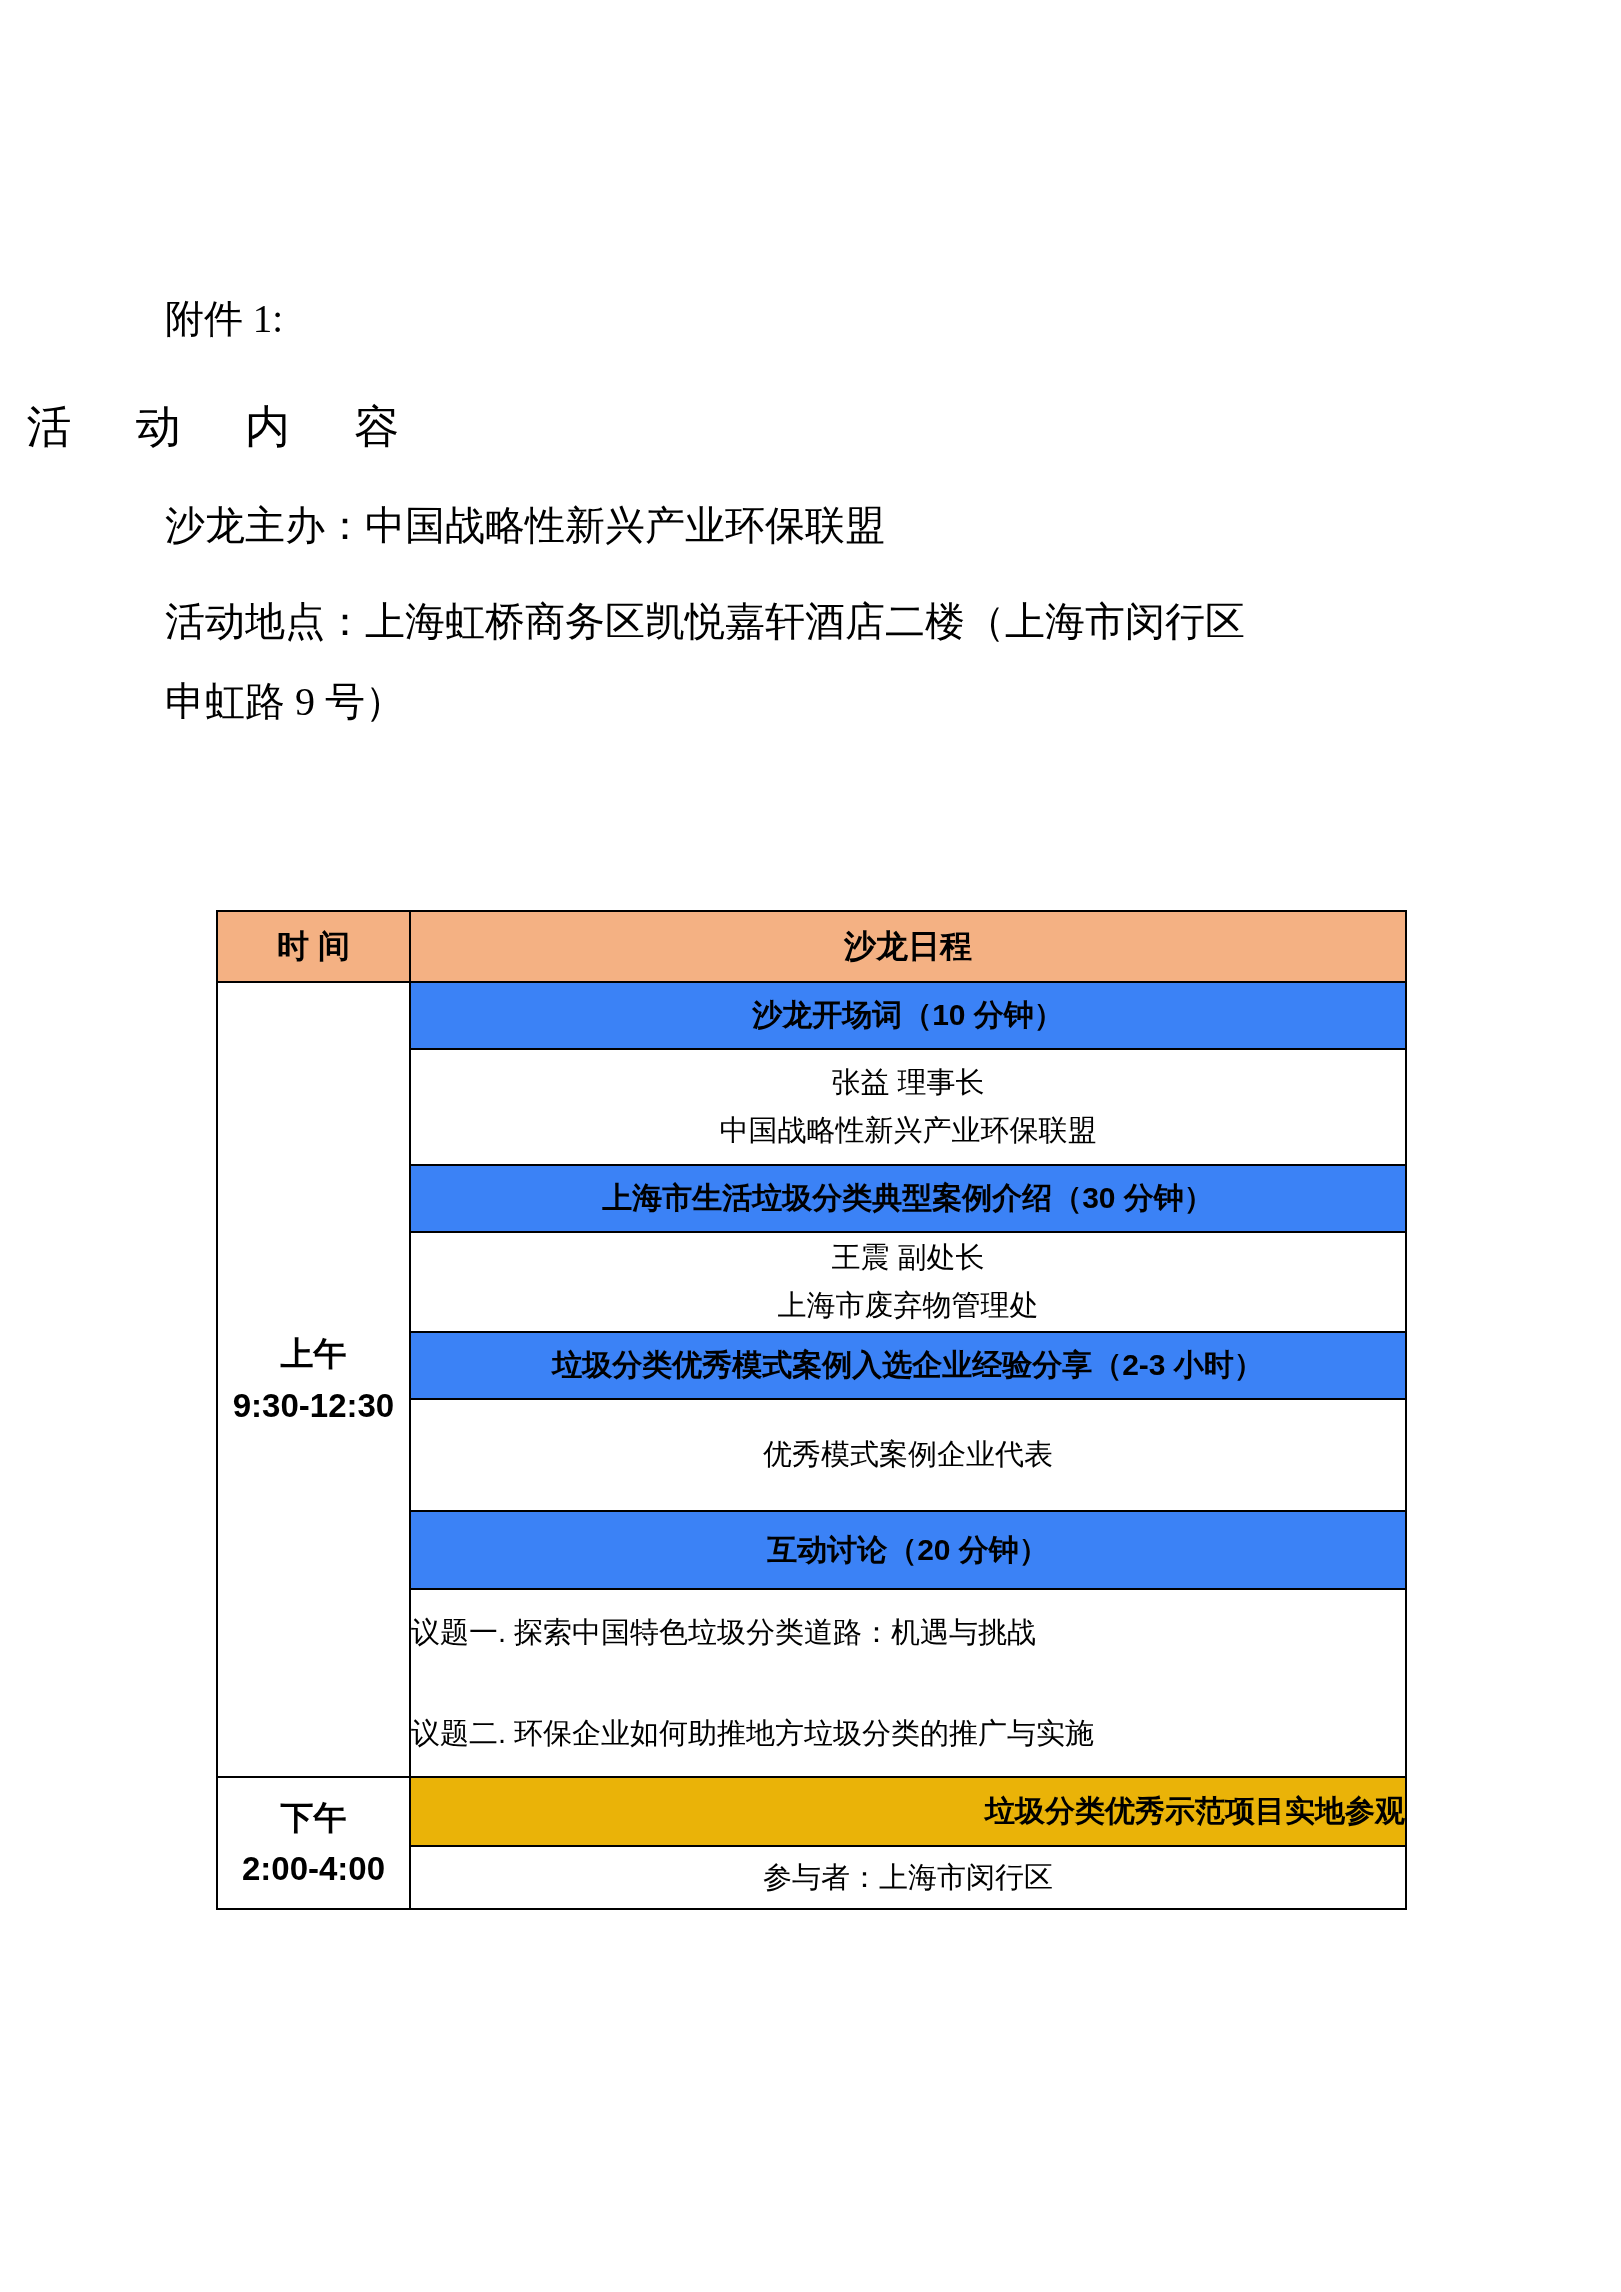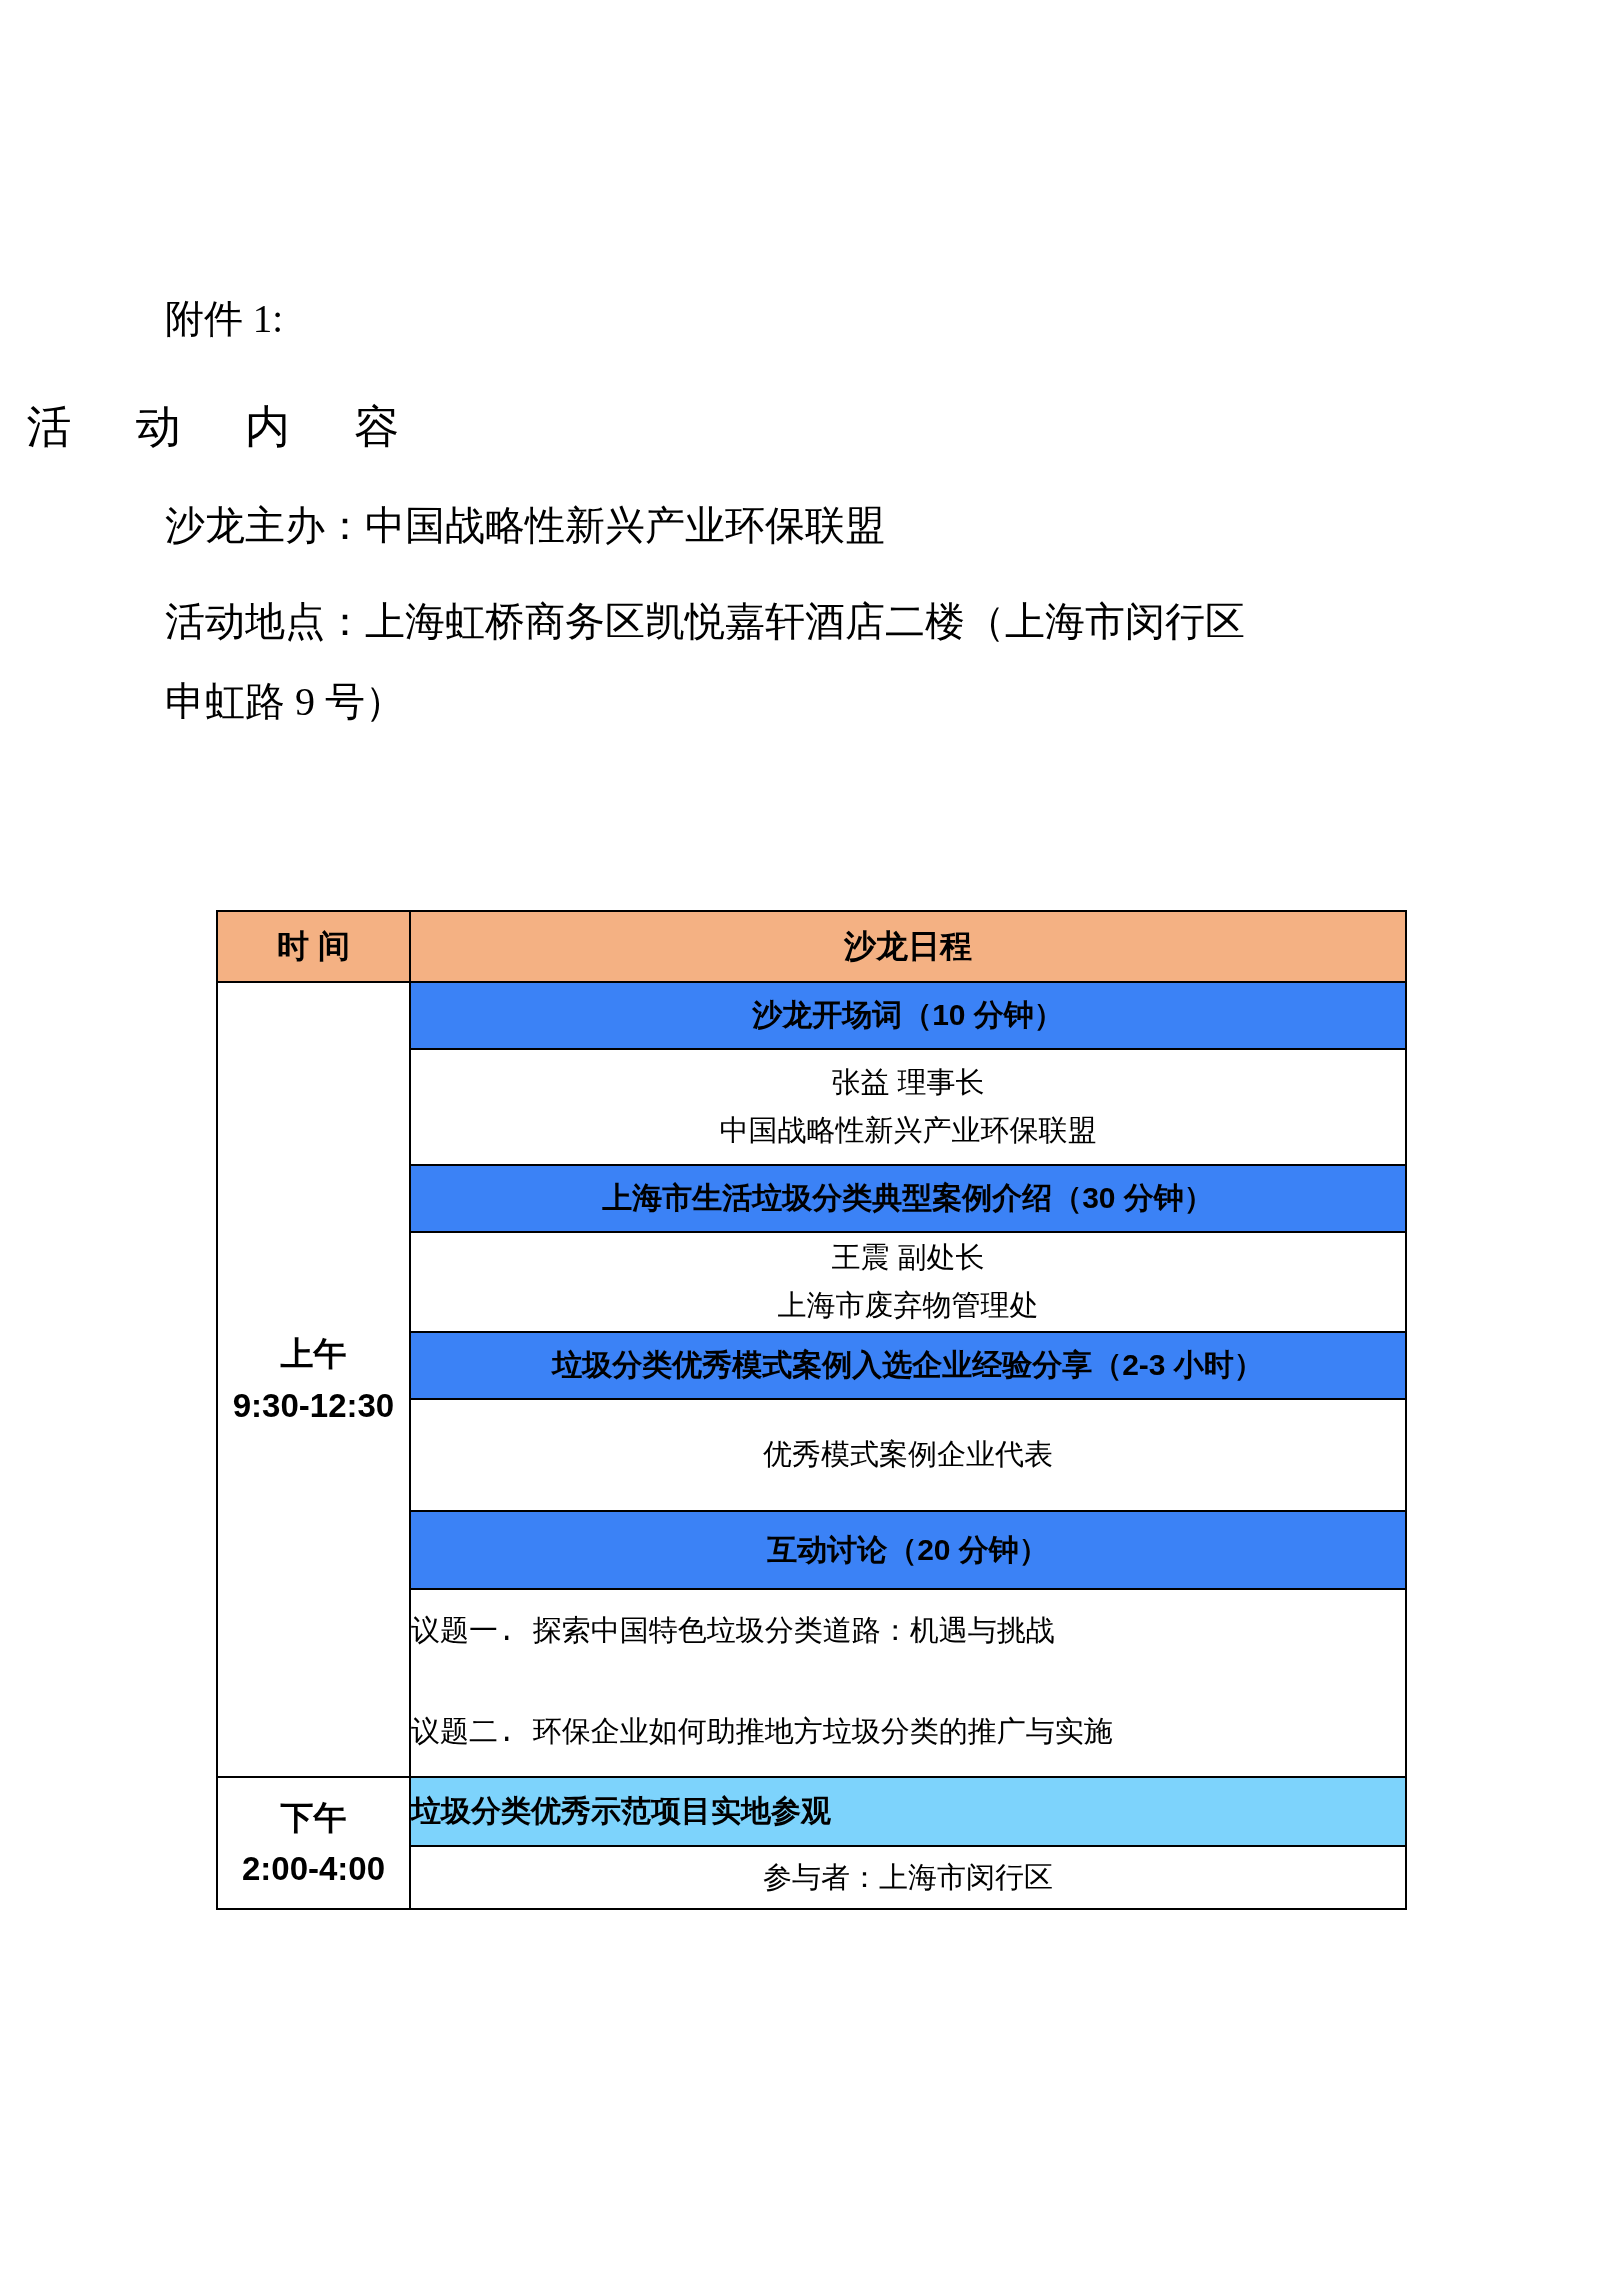--- a/index.html
+++ b/index.html
@@ -80,37 +80,36 @@
     text-align: center;
     line-height: 1.55;
   }
   .session-cell {
     background: #3b82f6;
     font-weight: bold;
     font-size: 30px;
     text-align: center;
   }
   .visit-cell {
-    background: #7dd3fc;
+    background: #eab308;
     font-weight: bold;
     font-size: 30px;
-    text-align: left;
+    text-align: right;
   }
   .speaker-cell {
     background: #ffffff;
     font-size: 29px;
     text-align: center;
     line-height: 1.65;
   }
   .topics-cell {
     background: #ffffff;
     font-size: 29px;
     text-align: left;
     padding-left: 71px;
-    font-family: Liberation Mono, monospace;
   }
   .topic-line { line-height: 1.3; }
   .topic-line + .topic-line { margin-top: 63px; }
 
   .h-session      { height: 65px; }
   .h-session-tall { height: 76px; }
   .h-speaker      { height: 114px; }
   .h-speaker-sm   { height: 98px; border-radius: 10px; }
   .h-single       { height: 110px; }
   .h-topics       { height: 186px; }

